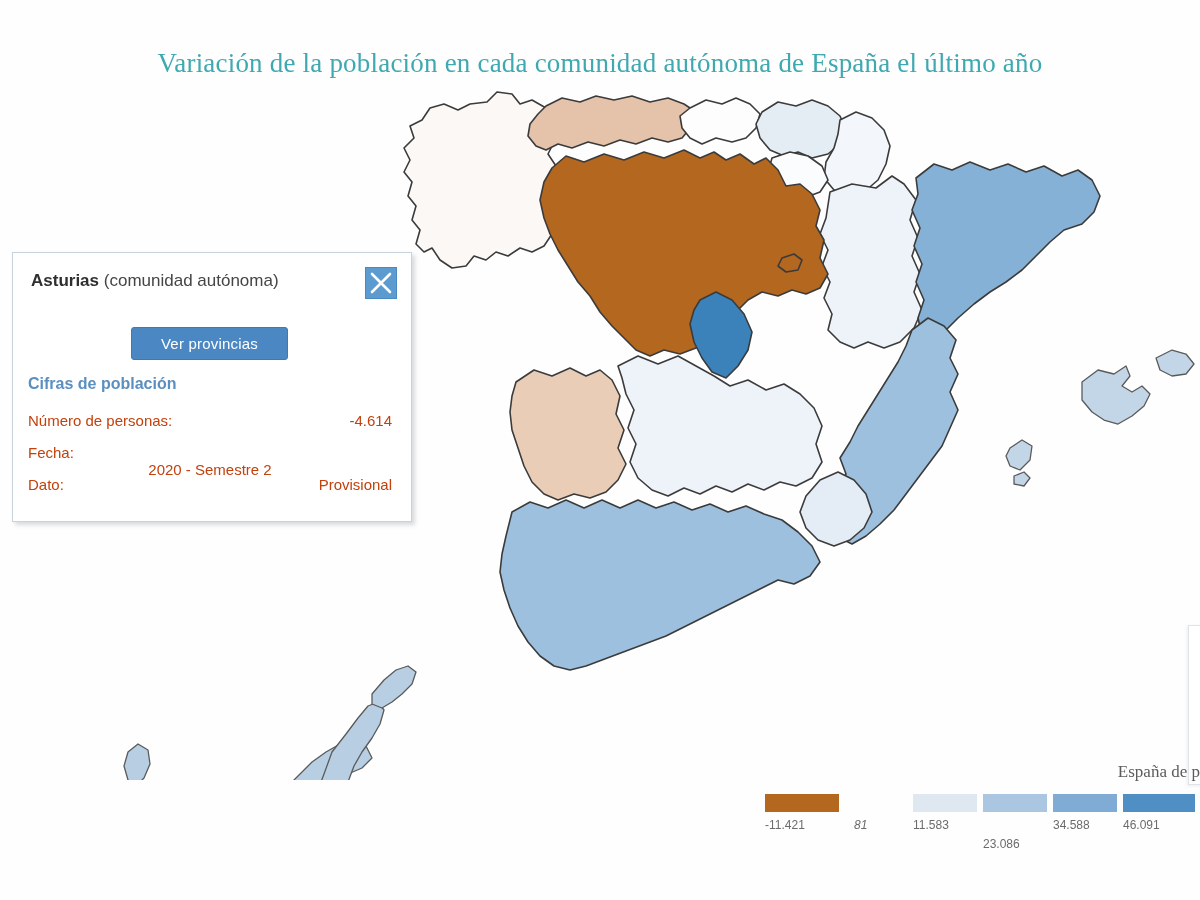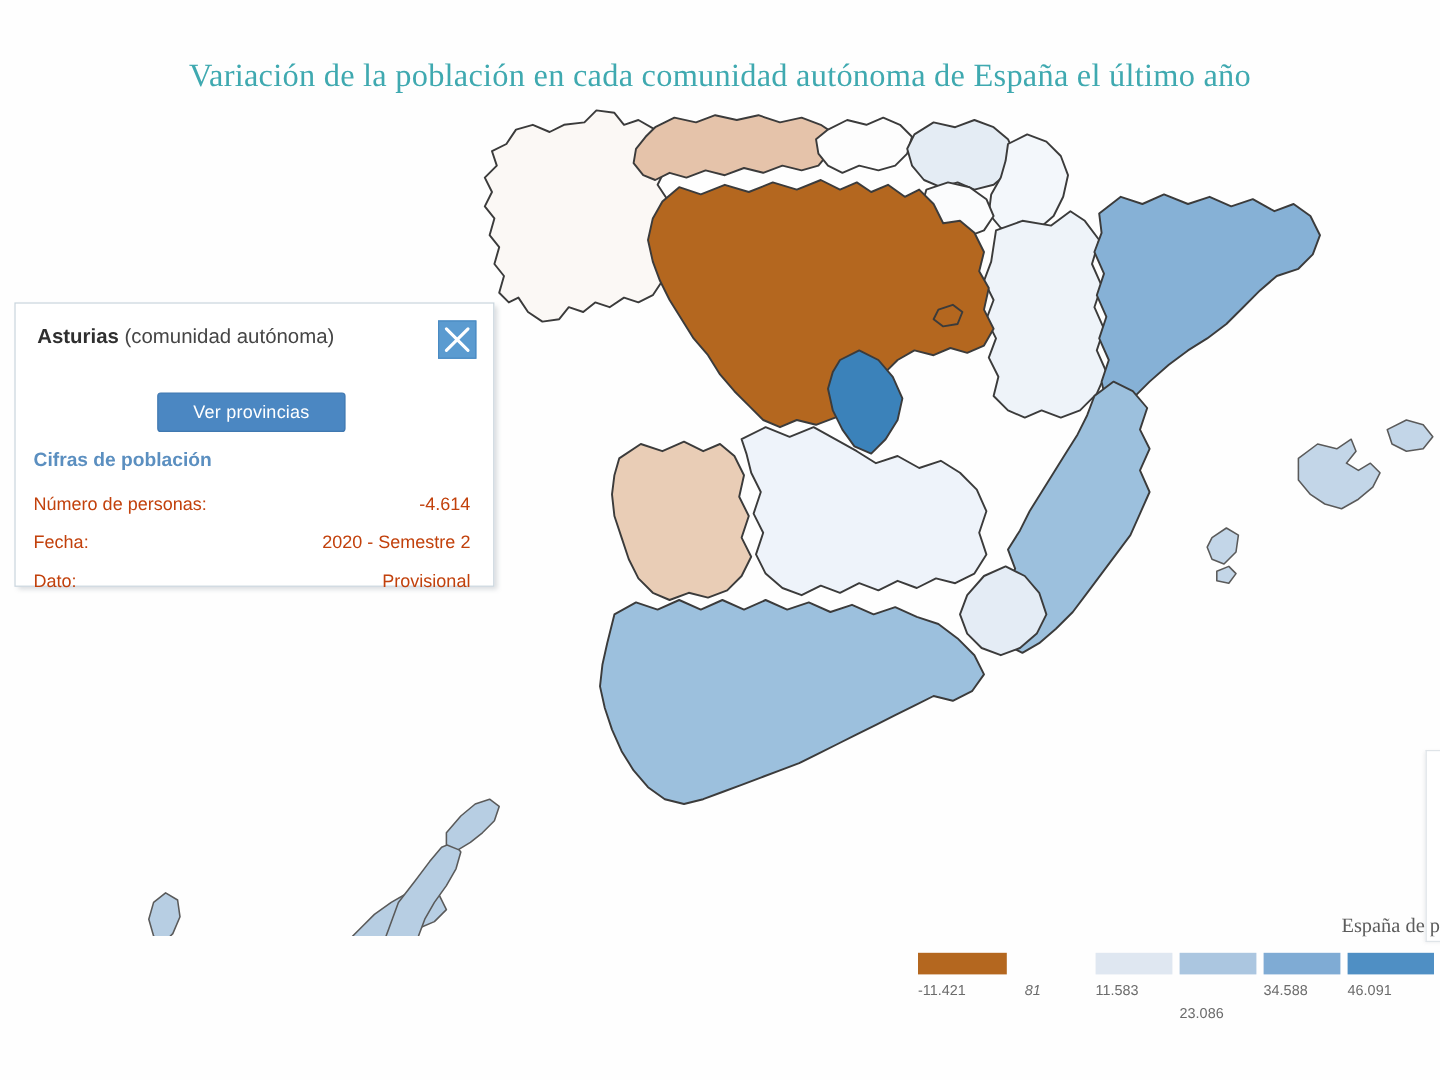--- a/index.html
+++ b/index.html
@@ -56,21 +56,21 @@
     stroke-linejoin: round;
     cursor: pointer;
   }
 
   
   #info-panel {
     position: absolute;
     left: 12px;
     top: 252px;
     width: 400px;
-    height: 237px;
+    height: 270px;
     background: #ffffff;
     border: 1px solid #c8d4dd;
     box-shadow: 3px 3px 4px rgba(120,130,140,0.28);
   }
   #panel-header {
     position: absolute;
     left: 18px;
     top: 18px;
     right: 60px;
     font-size: 17px;
@@ -126,21 +126,21 @@
   .data-row {
     position: absolute;
     left: 28px;
     width: 364px;
     font-size: 15px;
     color: #c2410c;
     display: flex;
     justify-content: space-between;
   }
   #row-personas { top: 412px; }
-  #row-fecha    { top: 444px; }
+  #row-fecha    { top: 444px; flex-direction: column; }
   #row-dato     { top: 476px; }
   .data-label { text-align: left; }
   .data-value { text-align: center; }
 
   
   #legend {
     position: absolute;
     left: 760px;
     top: 762px;
     width: 440px;

